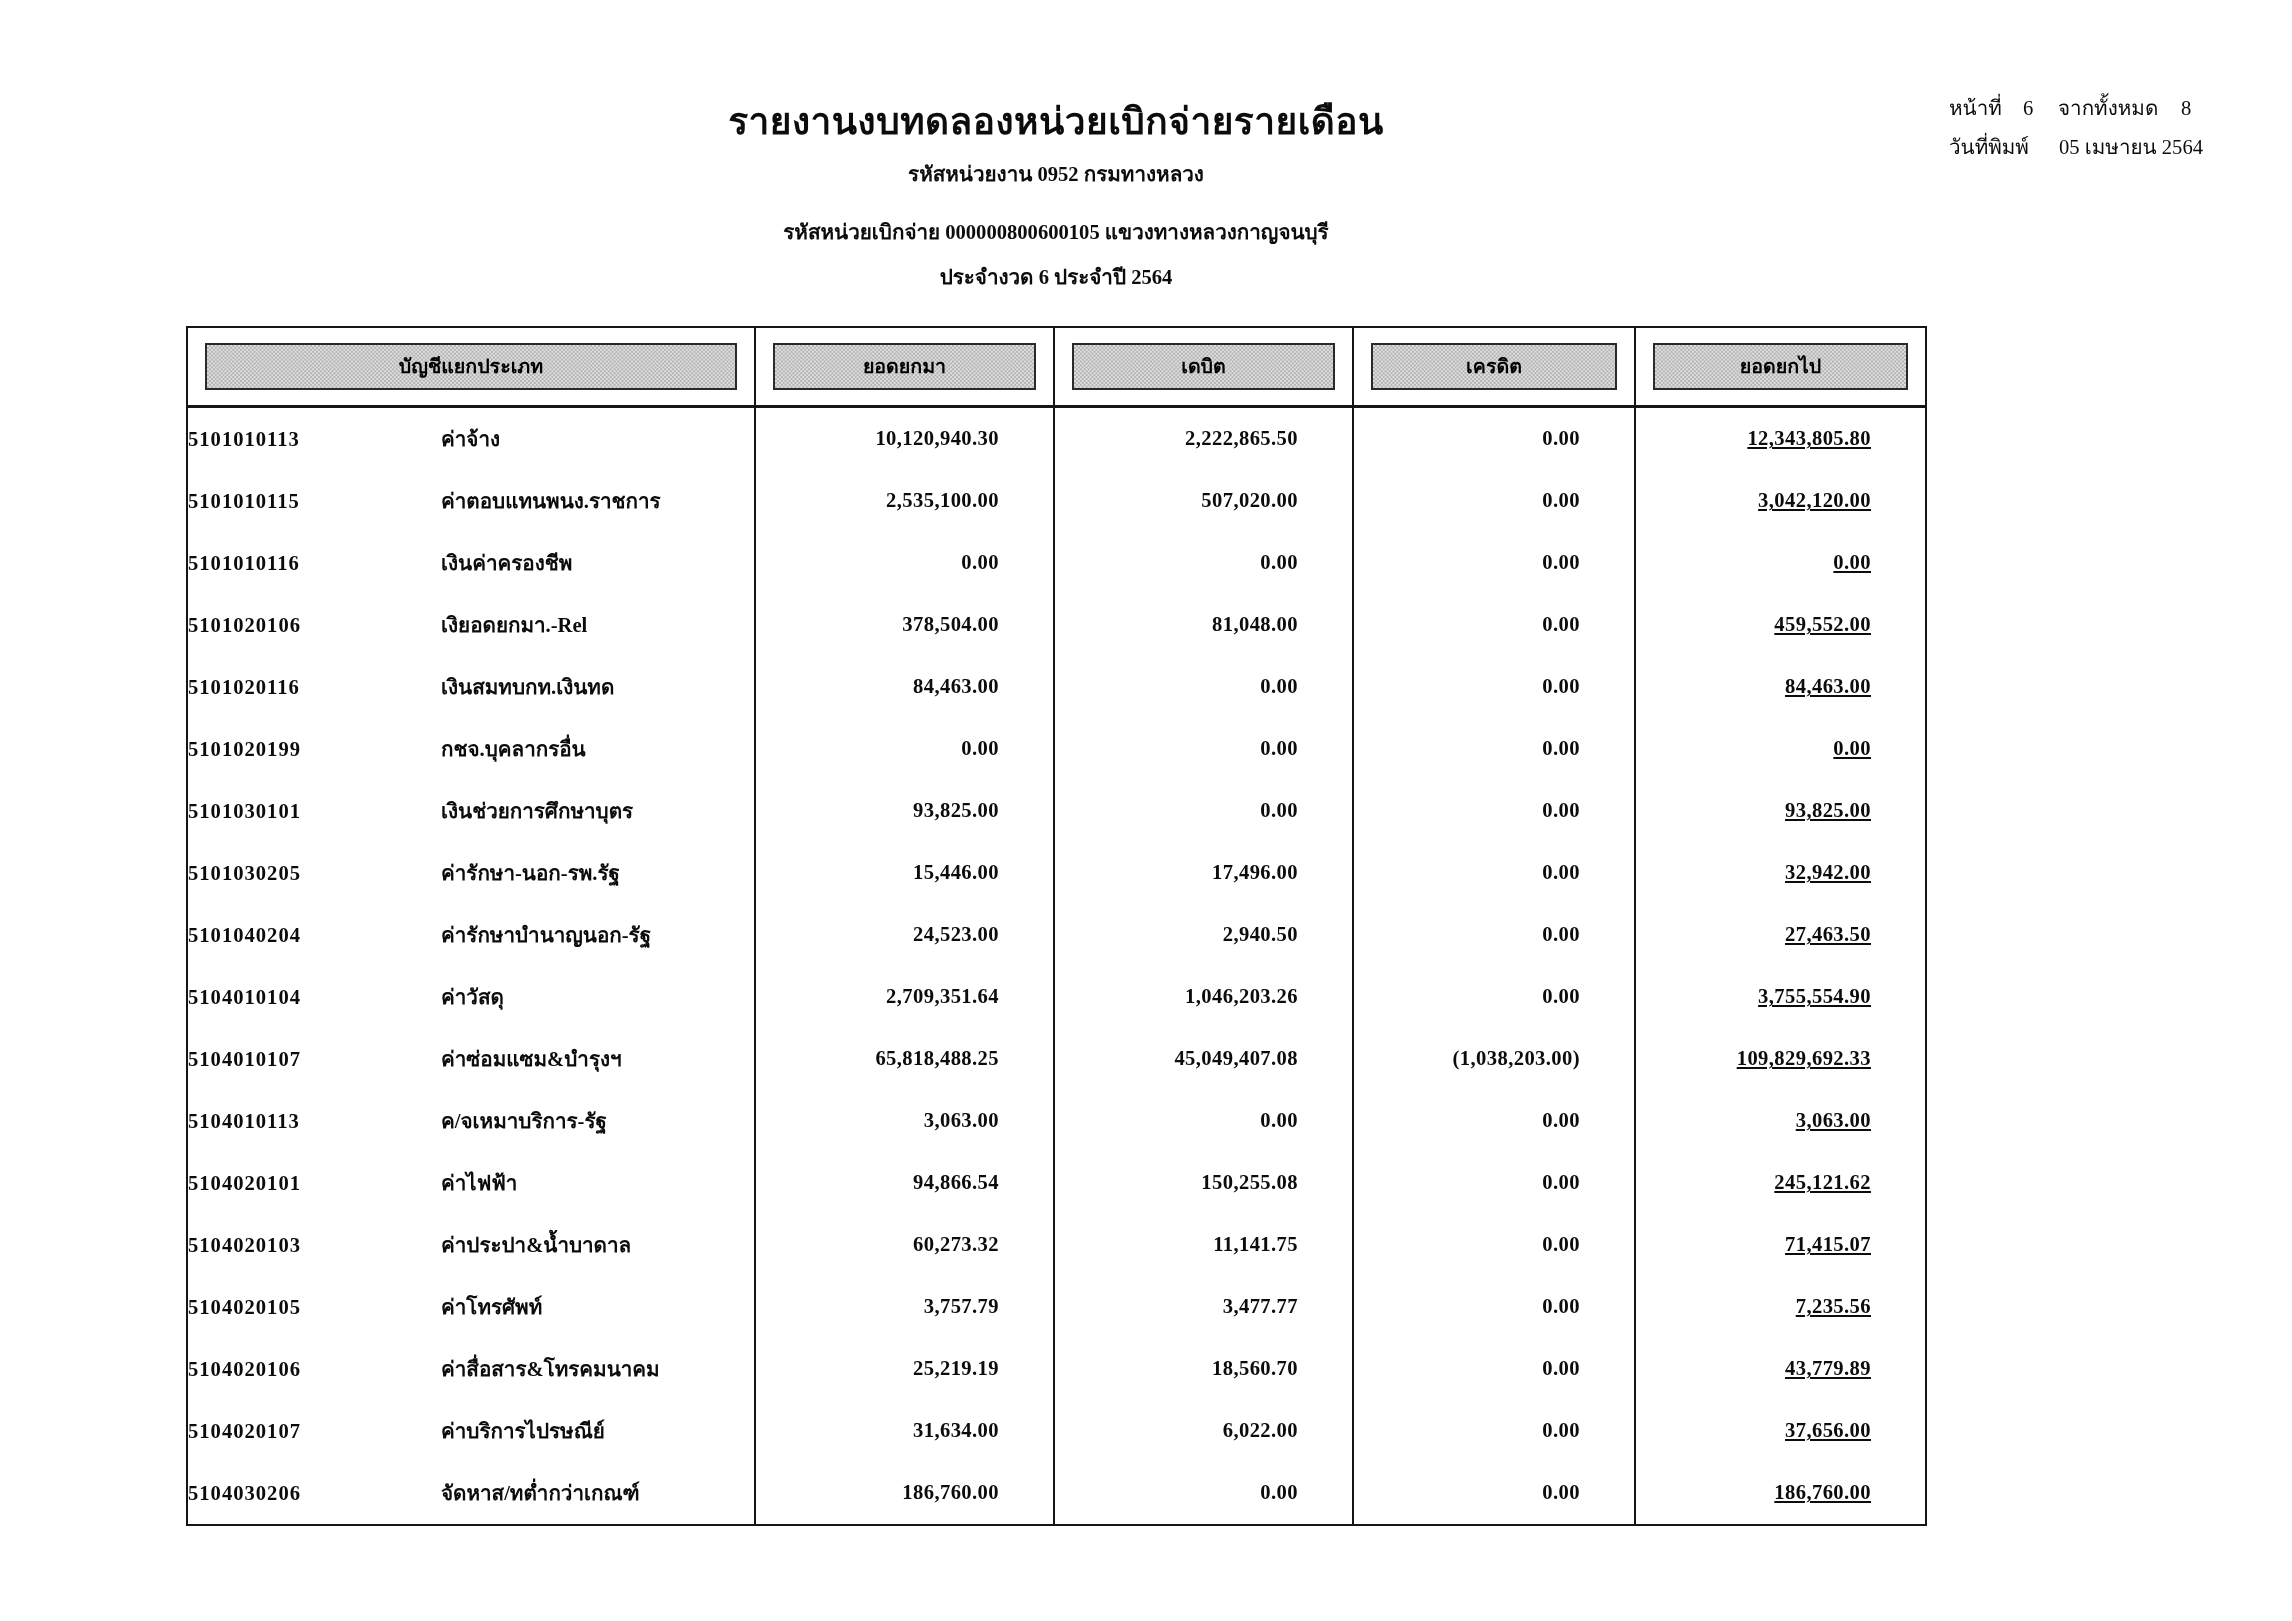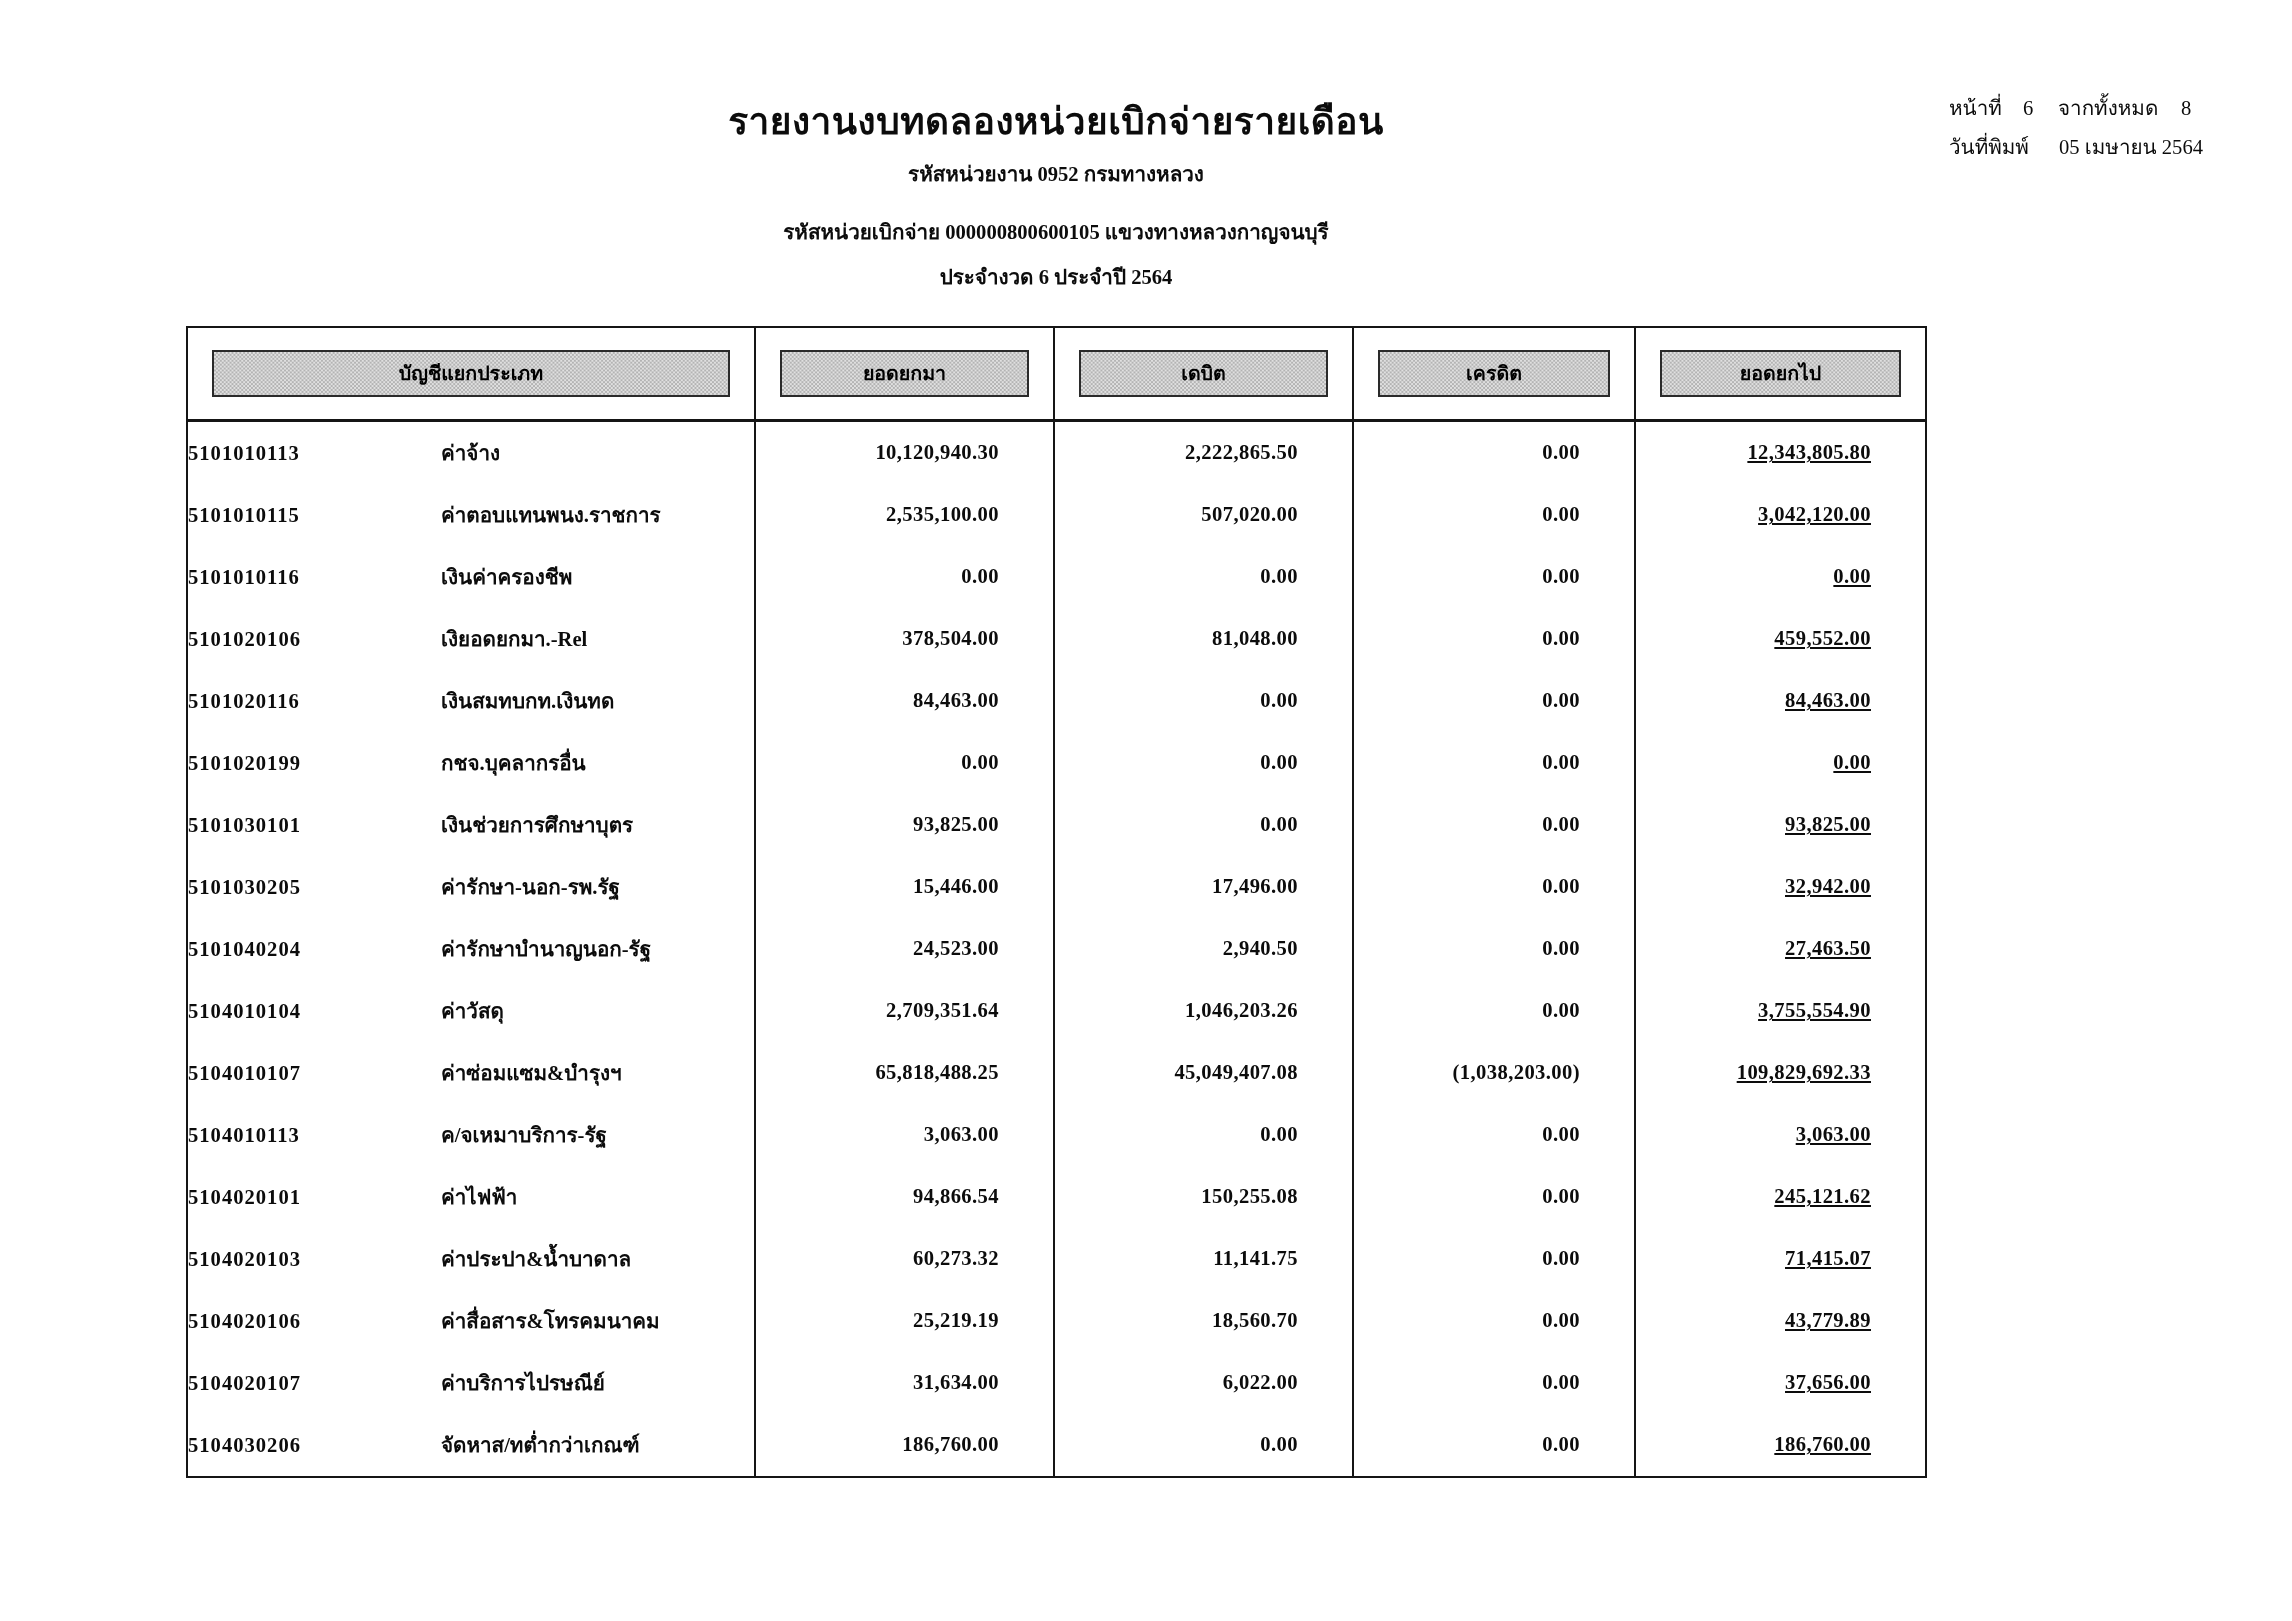--- a/index.html
+++ b/index.html
@@ -44,21 +44,21 @@
     position: absolute;
     left: 186px;
     top: 326px;
     width: 1740px;
     border-collapse: collapse;
     table-layout: fixed;
     border: 2.9px solid #151515;
   }
   .report-table th {
     height: 59px;
-    padding: 15px;
+    padding: 8px;
     border-right: 2px solid #151515;
     border-bottom: 3.9px solid #151515;
     vertical-align: middle;
     background: #ffffff;
   }
   .report-table th:last-child { border-right: none; }
   .header-box {
     margin: 6.9px 8.8px;
     height: 43px;
     line-height: 43px;
@@ -272,20 +272,29 @@
     <tr>
       <td class="cell-account">
         <span class="acct-code">5104020103</span><span>ค่าประปา&amp;น้ำบาดาล</span>
       </td>
       <td class="cell-num">60,273.32</td>
       <td class="cell-num">11,141.75</td>
       <td class="cell-num">0.00</td>
       <td class="cell-num">71,415.07</td>
     </tr>
 
+    <tr>
+      <td class="cell-account">
+        <span class="acct-code">5104020105</span><span>ค่าโทรศัพท์</span>
+      </td>
+      <td class="cell-num">3,757.79</td>
+      <td class="cell-num">3,477.77</td>
+      <td class="cell-num">0.00</td>
+      <td class="cell-num">7,235.56</td>
+    </tr>
 
     <tr>
       <td class="cell-account">
         <span class="acct-code">5104020106</span><span>ค่าสื่อสาร&amp;โทรคมนาคม</span>
       </td>
       <td class="cell-num">25,219.19</td>
       <td class="cell-num">18,560.70</td>
       <td class="cell-num">0.00</td>
       <td class="cell-num">43,779.89</td>
     </tr>

